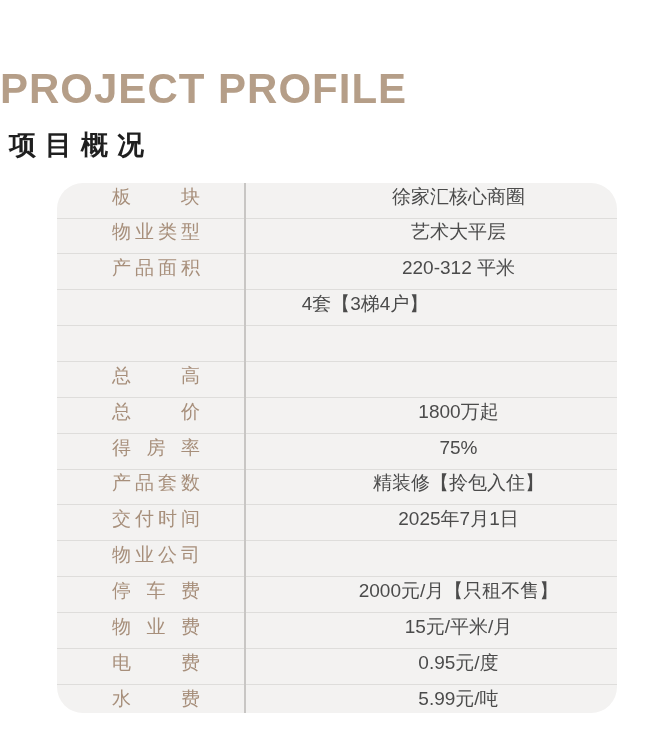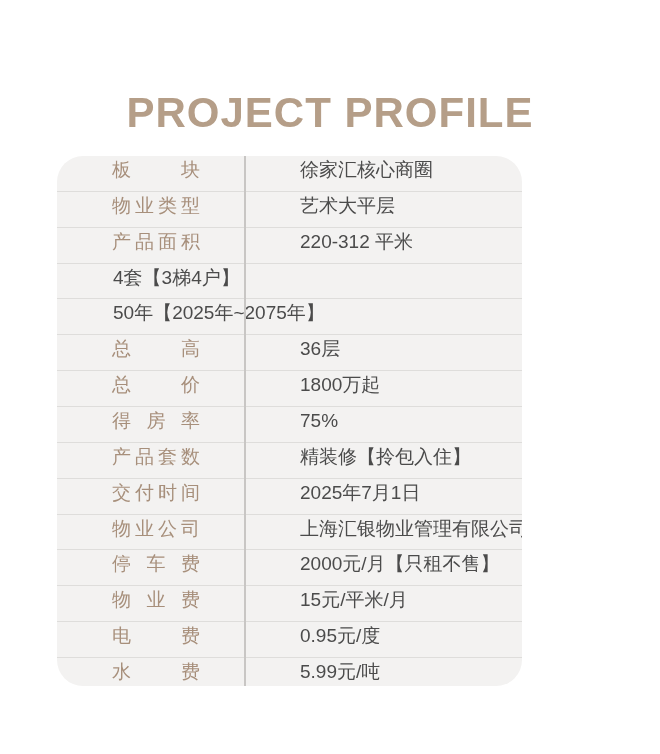--- a/index.html
+++ b/index.html
@@ -11,40 +11,40 @@
     --divider:#c8c6c4;
     --row-border:#dedddb;
   }
   html,body{margin:0;padding:0;}
   body{
     width:660px;height:754px;
     background:#ffffff;
     font-family:"Liberation Sans","DejaVu Sans",sans-serif;
     overflow:hidden;
   }
-  .header{ text-align:center; padding-top:92px; }
+  .header{ padding-top:68px; }
   .title-en{
     font-size:42px;
     line-height:1;
     font-weight:600;
     letter-spacing:1px;
     color:var(--title-en);
   }
   .title-zh{
     margin-top:21px;
     font-size:27px;
     line-height:1.1;
     font-weight:bold;
     letter-spacing:9px;
     text-indent:9px; 
     color:var(--title-zh);
   }
   .card{
     position:relative;
-    width:465px;height:530px;
+    width:560px;height:530px;
     margin:22px 0 0 57px;
     background:var(--card-bg);
     border-radius:26px;
     overflow:hidden;
     display:flex;
     flex-direction:column;
   }
   .col-divider{
     position:absolute;
     left:187px;top:0;bottom:0;
@@ -67,27 +67,29 @@
     text-align-last:justify;
     font-size:19px;
     color:var(--label);
   }
   .cell-value{
     flex:1;
     padding-left:56px;
     font-size:19px;
     color:var(--value);
     white-space:nowrap;
+    text-align:center;
   }
 </style>
 </head>
 <body>
 
 <div class="header">
   <div class="title-en">PROJECT PROFILE</div>
+  <div class="title-zh">项目概况</div>
 </div>
 
 <div class="card">
   <div class="col-divider"></div>
 
   <div class="row">
     <div class="cell-label">
         <span class="row-label">板块</span>
       </div>
     <div class="cell-value">徐家汇核心商圈</div>
@@ -101,27 +103,25 @@
   <div class="row">
     <div class="cell-label">
         <span class="row-label">产品面积</span>
       </div>
     <div class="cell-value">220-312 平米</div>
   </div>
   <div class="row">
     <div class="cell-value">4套【3梯4户】</div>
   </div>
   <div class="row">
-    <div class="cell-value">50年【2025年~2075年】</div>
   </div>
   <div class="row">
     <div class="cell-label">
         <span class="row-label">总高</span>
       </div>
-    <div class="cell-value">36层</div>
   </div>
   <div class="row">
     <div class="cell-label">
         <span class="row-label">总价</span>
       </div>
     <div class="cell-value">1800万起</div>
   </div>
   <div class="row">
     <div class="cell-label">
         <span class="row-label">得房率</span>
@@ -137,21 +137,20 @@
   <div class="row">
     <div class="cell-label">
         <span class="row-label">交付时间</span>
       </div>
     <div class="cell-value">2025年7月1日</div>
   </div>
   <div class="row">
     <div class="cell-label">
         <span class="row-label">物业公司</span>
       </div>
-    <div class="cell-value">上海汇银物业管理有限公司</div>
   </div>
   <div class="row">
     <div class="cell-label">
         <span class="row-label">停车费</span>
       </div>
     <div class="cell-value">2000元/月【只租不售】</div>
   </div>
   <div class="row">
     <div class="cell-label">
         <span class="row-label">物业费</span>

